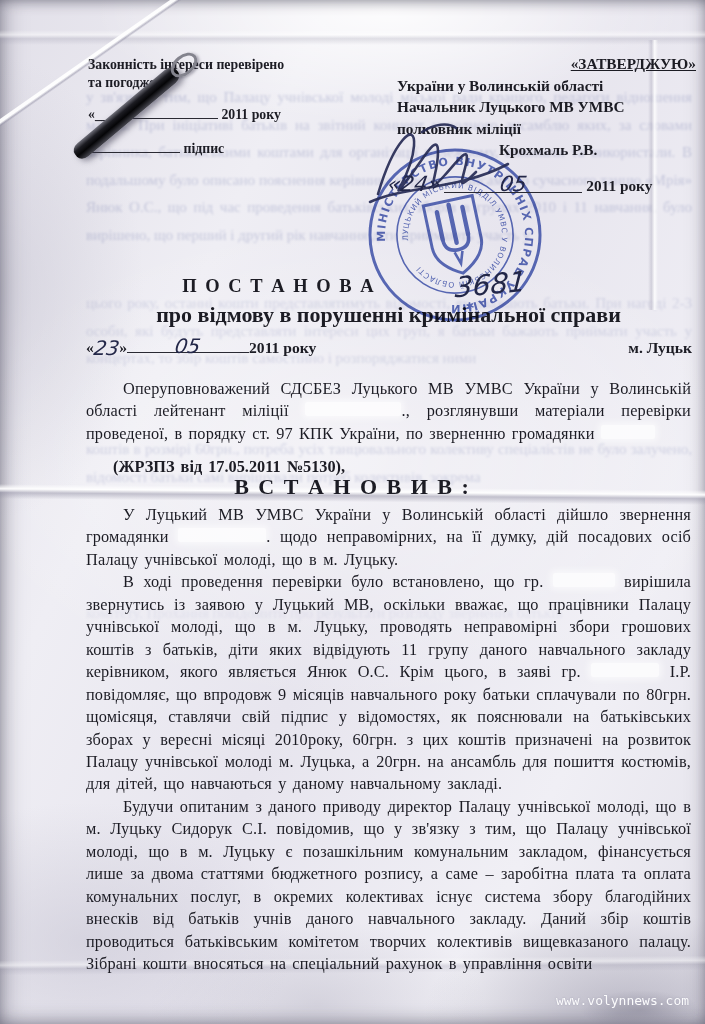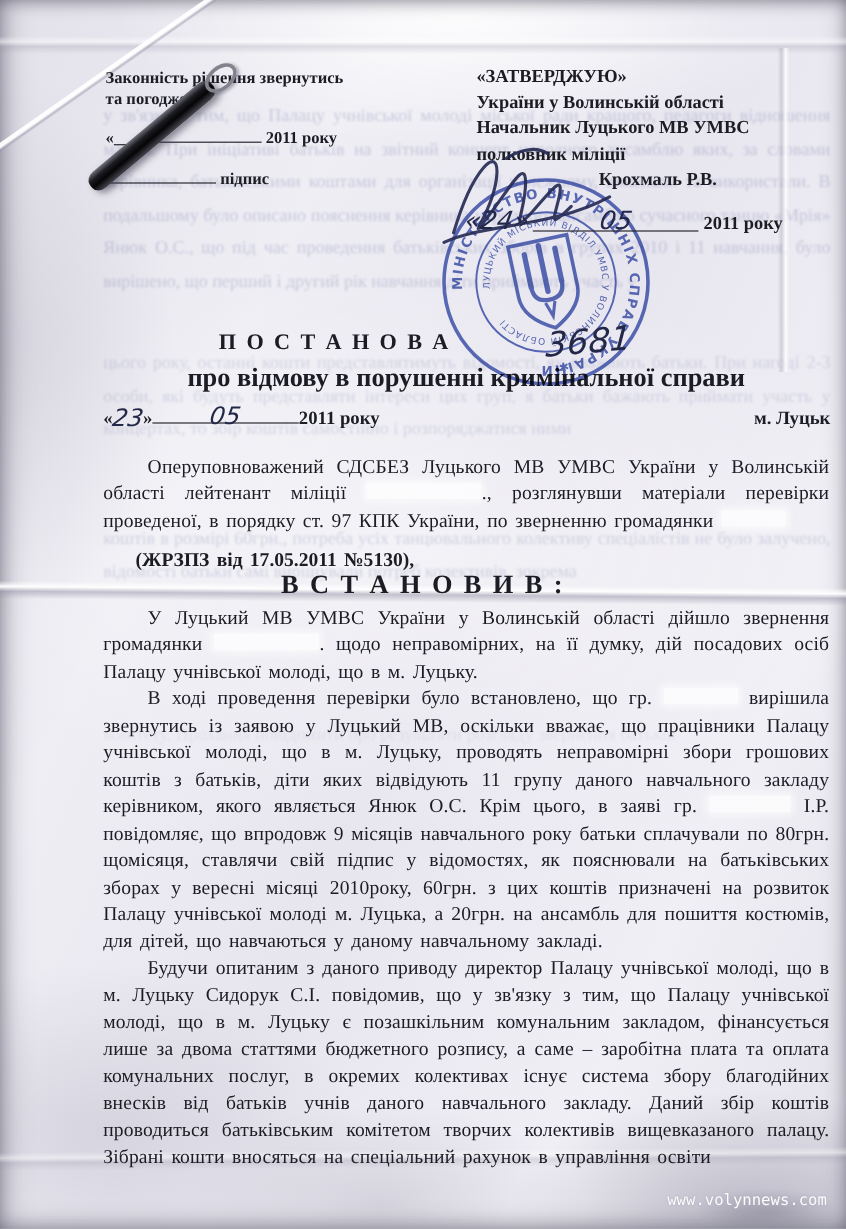--- a/index.html
+++ b/index.html
@@ -55,21 +55,21 @@
   .clip-ring{
     left:169px;top:55px;width:24px;height:14px;border-radius:50%;
     border:3.5px solid #83838d;transform:rotate(-40deg);z-index:4;
     box-shadow:1px 2px 3px rgba(55,53,72,.4);
   }
   
   .hleft{left:88px;top:56px;width:300px;font-size:13.8px;line-height:18px;z-index:3;}
   .hleft .row2{margin-top:13px;}
   .hleft .row3{margin-top:15px;}
   .hright{left:397px;top:53px;width:299px;font-size:15.3px;line-height:21.5px;z-index:3;}
-  .hright .approve{text-align:left;}
+  .hright .approve{text-align:right;text-decoration:underline;}
   .hright .name{padding-left:102px;}
   .uline{display:inline-block;border-bottom:1.5px solid #2a2a33;height:13px;vertical-align:baseline;}
   
   .hand{
     font-family:"DejaVu Sans",sans-serif;font-style:italic;color:#232748;
     transform:skewX(-9deg);display:inline-block;font-weight:normal;
   }
   .hand-dateline{left:388px;top:172px;width:308px;z-index:7;font-size:15.3px;}
   .hand-dateline .hand{font-size:21px;}
   .hand-dateline .uline{width:138px;text-align:center;height:20px;}
@@ -120,21 +120,21 @@
   <div class="abs crease" style="top:487px;transform:rotate(.5deg);"></div>
   <div class="abs crease" style="top:30px;opacity:.5;"></div>
   <div class="abs crease" style="top:958px;opacity:.45;transform:rotate(-.4deg);"></div>
   <div class="abs crease-v" style="left:648px;"></div>
   <div class="abs fold-line"></div>
   <div class="abs clip-body"></div>
   <div class="abs clip-ring"></div>
   <div class="abs smudge"></div>
 
   <div class="abs hleft bold">
-    <div>Законність рішення звернутись</div>
+    <div>Законність інтереси перевірено</div>
     <div>та погоджено</div>
     <div class="row2">
       <span>«___»</span>
       <span class="uline" style="width:92px;"></span>
       <span>2011 року</span>
     </div>
     <div class="row3">
       <span class="uline" style="width:92px;"></span>
       <span>підпис</span>
     </div>

